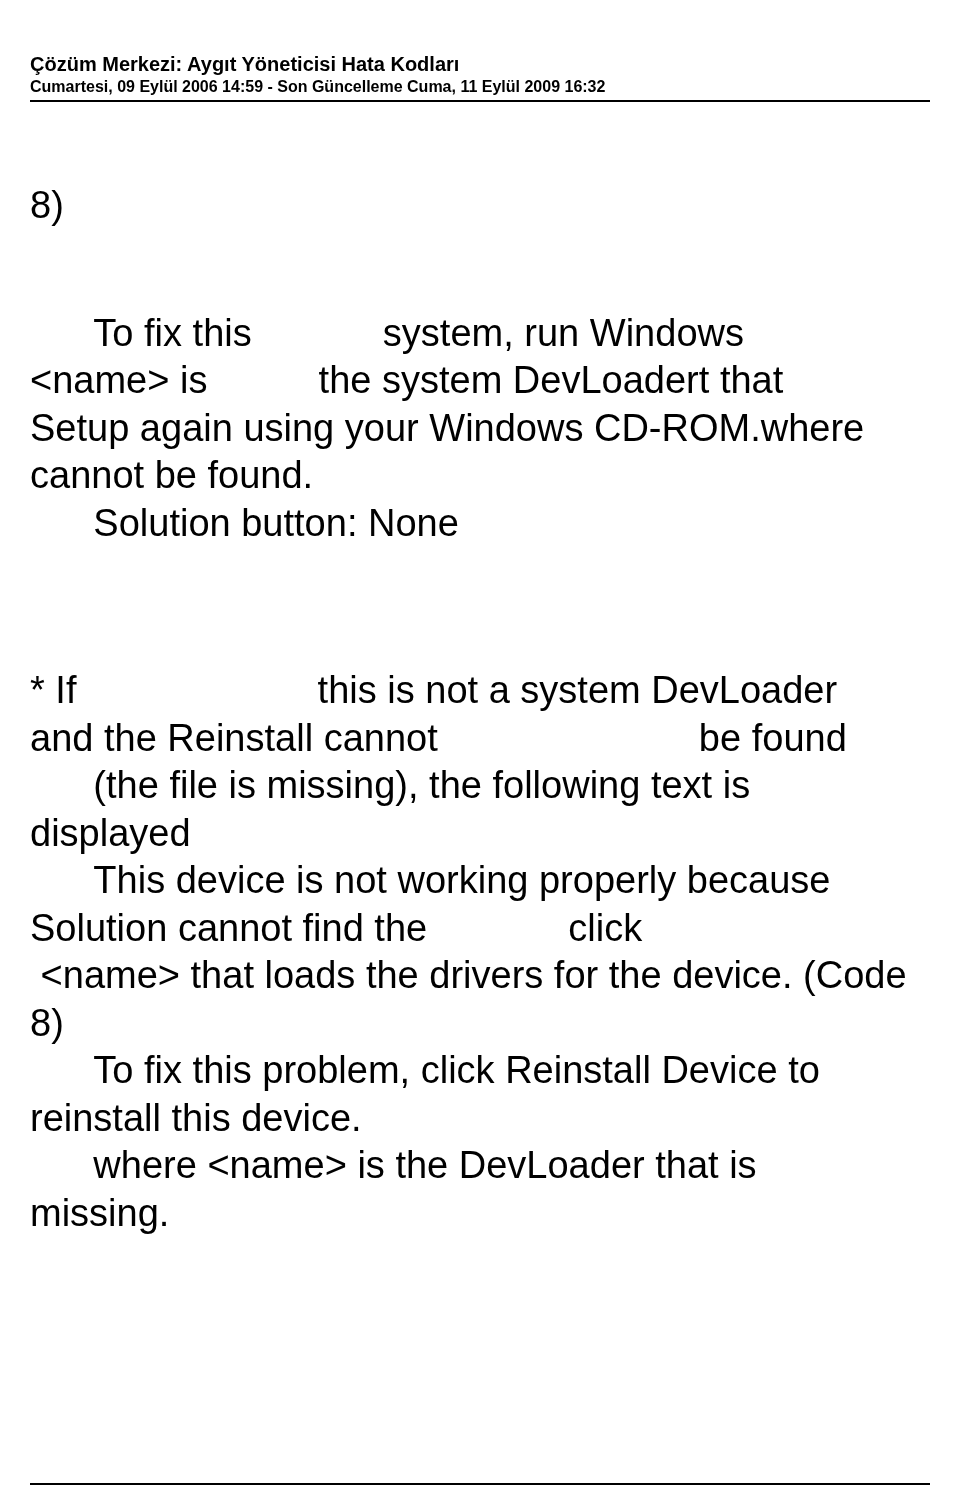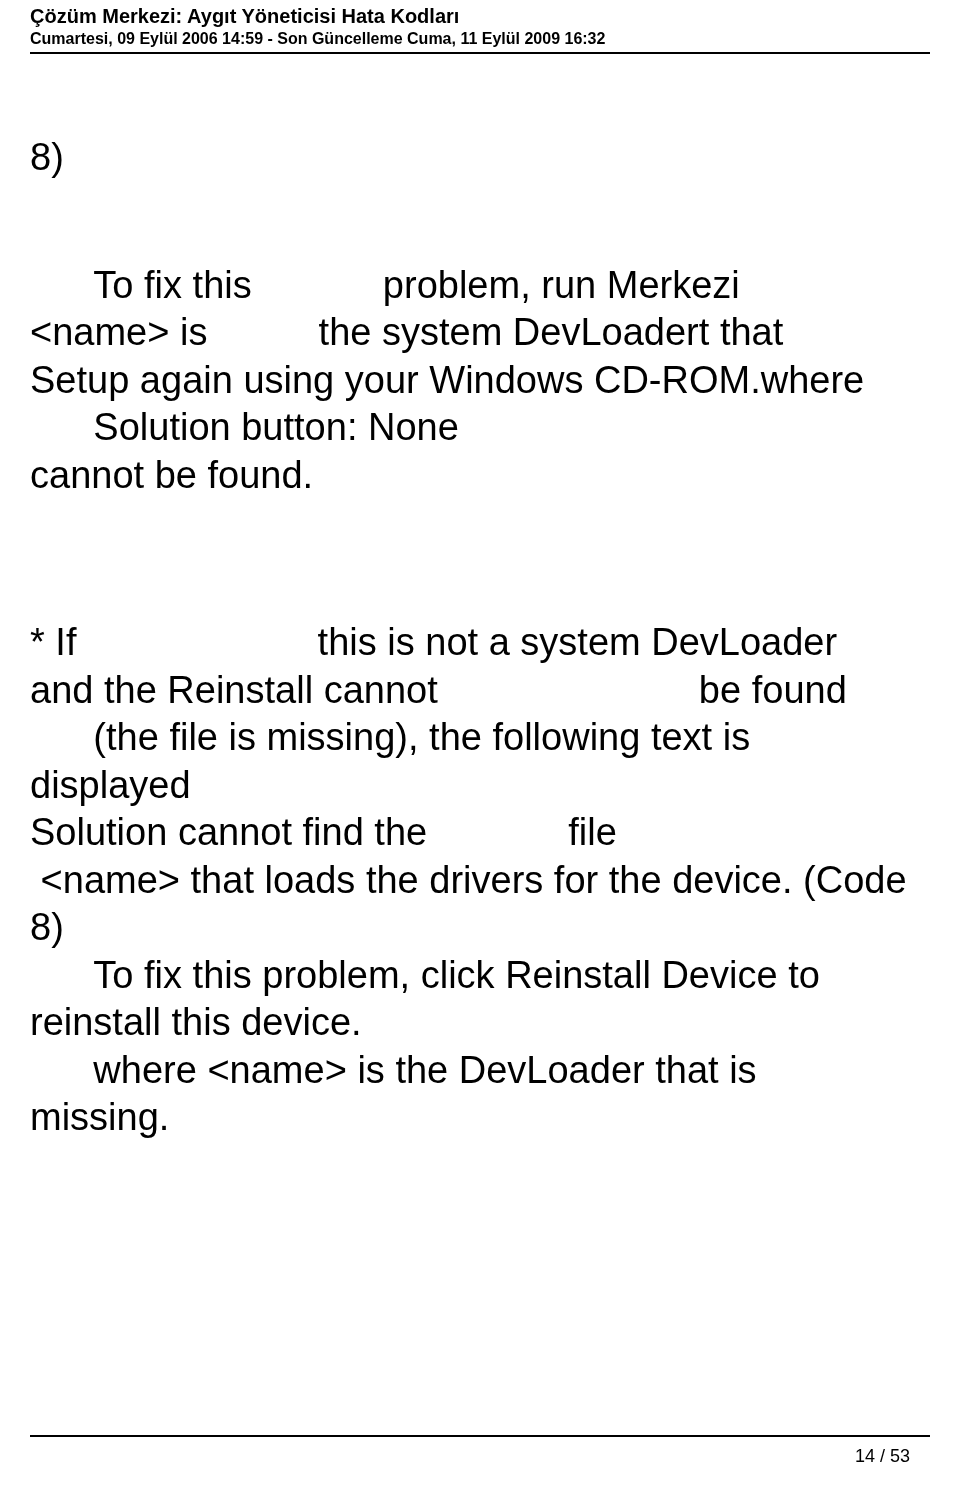--- a/index.html
+++ b/index.html
@@ -12,20 +12,21 @@
   }
   .page {
     width: 960px;
     height: 1487px;
     position: relative;
     box-sizing: border-box;
     padding: 0 30px 0 30px;
   }
   .header {
     padding-top: 5px;
+    margin-top: 48px;
   }
   .header-title {
     font-size: 20px;
     font-weight: bold;
     color: #000000;
   }
   .header-meta {
     font-size: 16px;
     font-weight: bold;
     color: #000000;
@@ -74,49 +75,50 @@
 
   <div class="content">
 
     <div class="para">8)</div>
 
     <div class="gap-big"></div>
 
     <div class="para">
       <span>&nbsp;&nbsp;&nbsp;&nbsp;&nbsp;&nbsp;To fix this</span>
       <span style="display:inline-block; width:110px;"></span>
-      <span>problem, run Merkezi</span>
+      <span>system, run Windows</span>
     </div>
     <div class="para">
       <span>&lt;name&gt; is</span>
       <span style="display:inline-block; width:90px;"></span>
       <span>the system DevLoadert that</span>
     </div>
     <div class="para">Setup again using your Windows CD-ROM.where</div>
+    <div class="para">cannot be found.</div>
     <div class="para">&nbsp;&nbsp;&nbsp;&nbsp;&nbsp;&nbsp;Solution button: None</div>
-    <div class="para">cannot be found.</div>
 
     <div class="gap-huge"></div>
 
     <div class="para">
       <span>* If</span>
       <span style="display:inline-block; width:220px;"></span>
       <span>this is not a system DevLoader</span>
     </div>
     <div class="para">
       <span>and the Reinstall cannot</span>
       <span style="display:inline-block; width:240px;"></span>
       <span>be found</span>
     </div>
     <div class="para">&nbsp;&nbsp;&nbsp;&nbsp;&nbsp;&nbsp;(the file is missing), the following text is</div>
     <div class="para">displayed</div>
+    <div class="para">&nbsp;&nbsp;&nbsp;&nbsp;&nbsp;&nbsp;This device is not working properly because</div>
     <div class="para">
       <span>Solution cannot find the</span>
       <span style="display:inline-block; width:120px;"></span>
-      <span>file</span>
+      <span>click</span>
     </div>
     <div class="para">&nbsp;&lt;name&gt; that loads the drivers for the device. (Code</div>
     <div class="para">8)</div>
     <div class="para">&nbsp;&nbsp;&nbsp;&nbsp;&nbsp;&nbsp;To fix this problem, click Reinstall Device to</div>
     <div class="para">reinstall this device.</div>
     <div class="para">&nbsp;&nbsp;&nbsp;&nbsp;&nbsp;&nbsp;where &lt;name&gt; is the DevLoader that is</div>
     <div class="para">missing.</div>
 
   </div>
 

